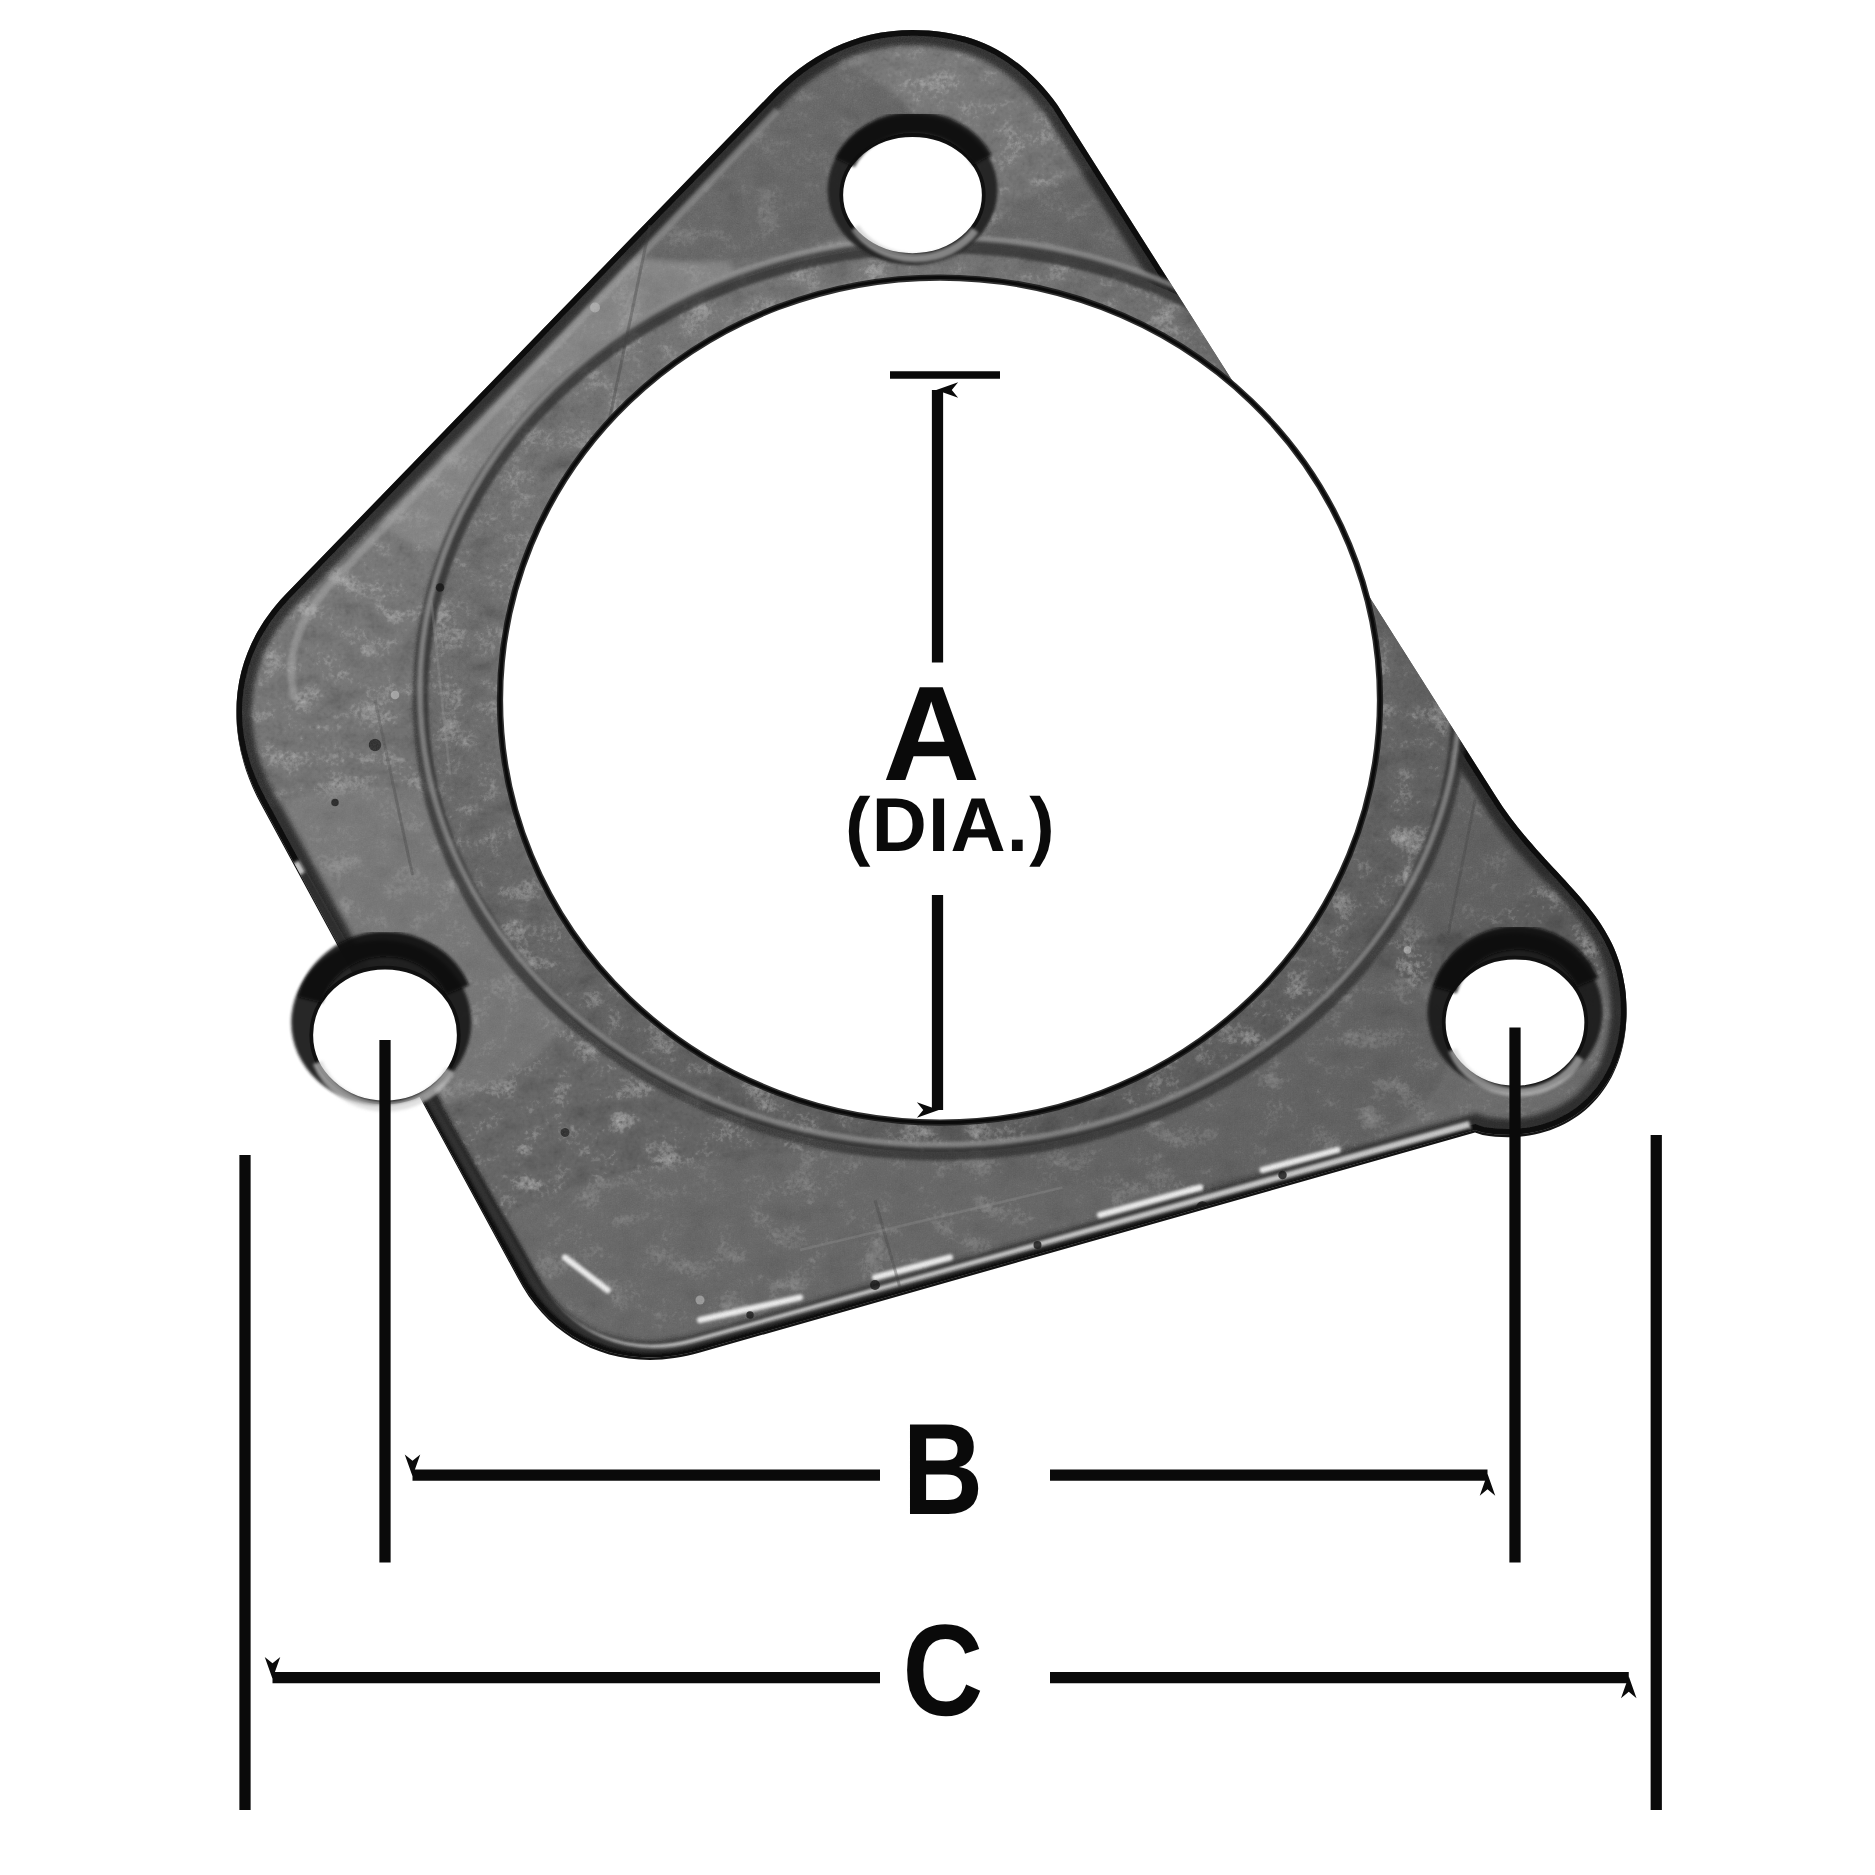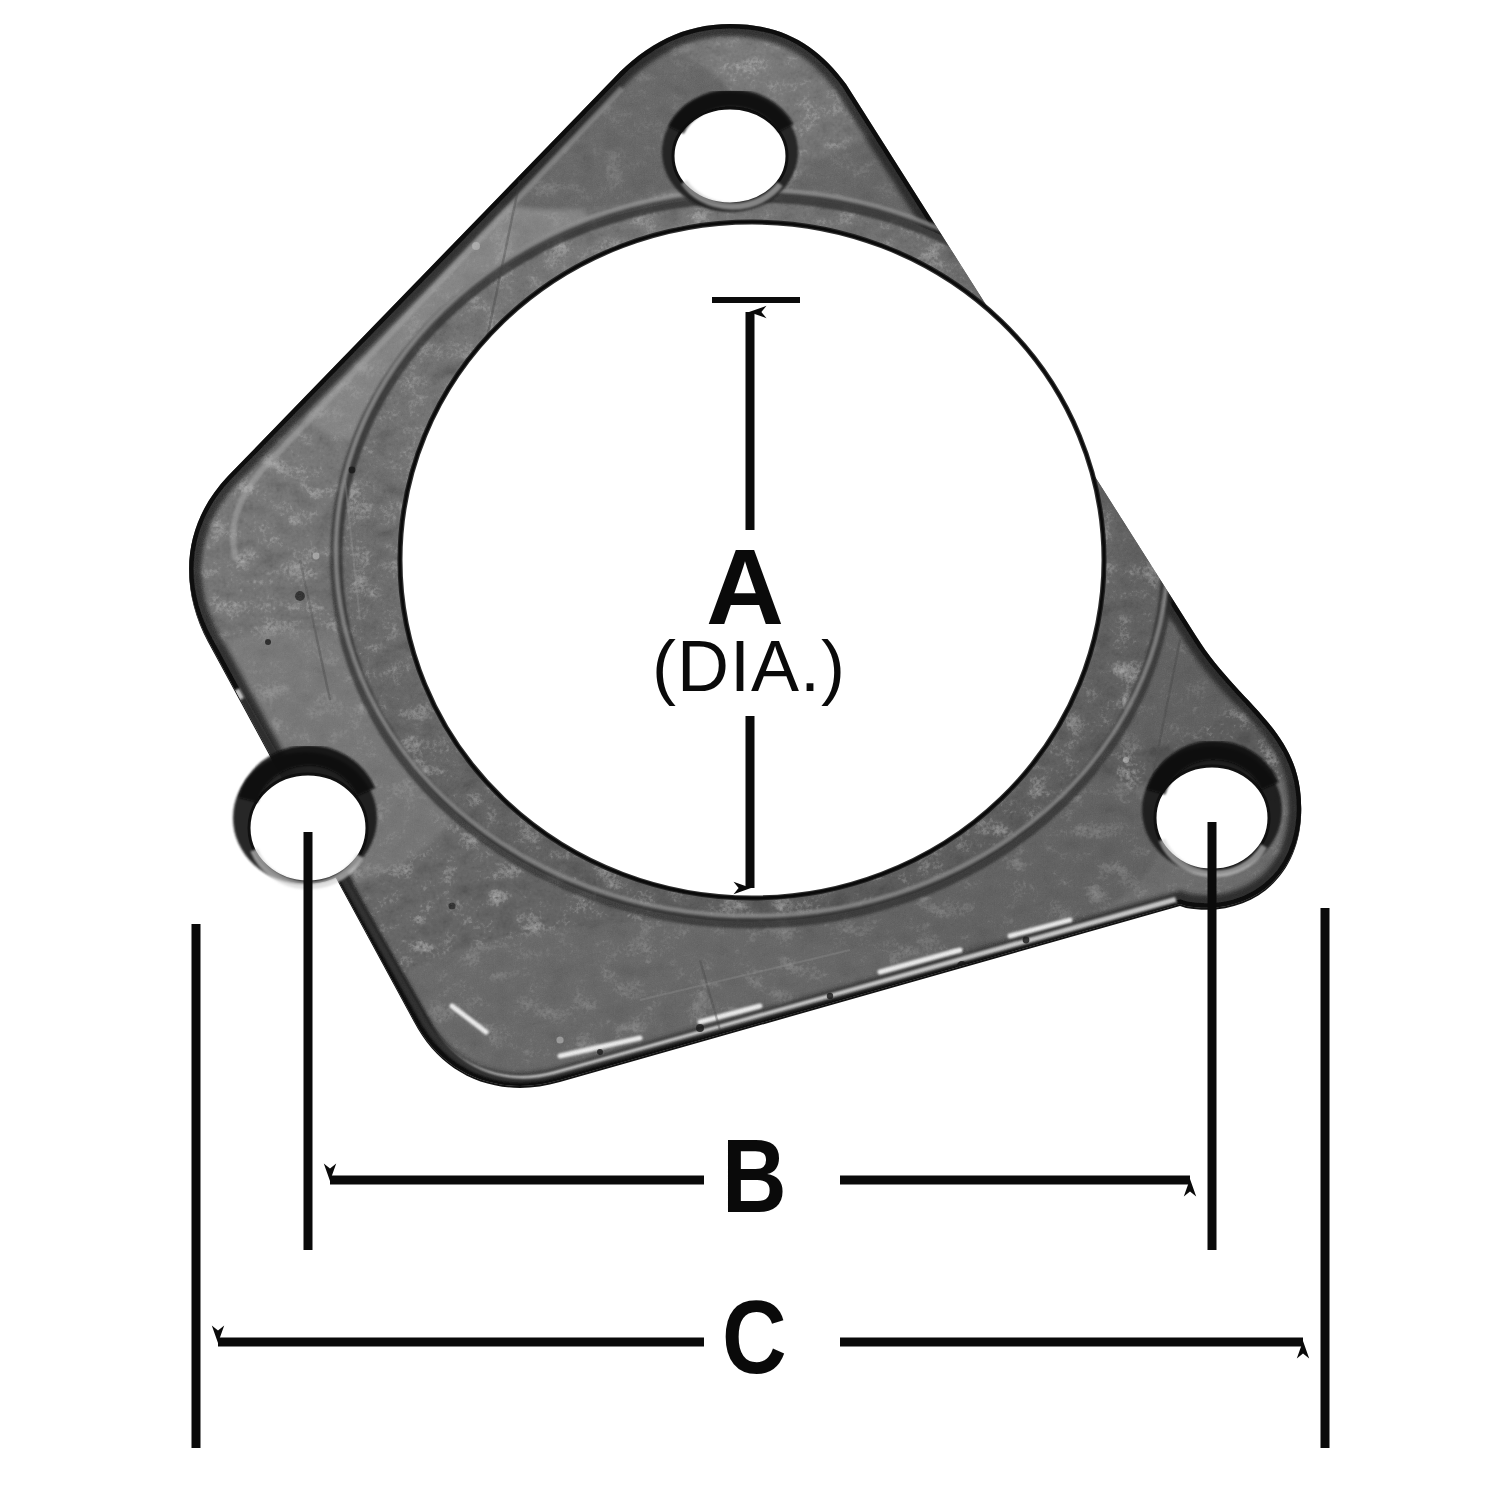--- a/index.html
+++ b/index.html
@@ -30,23 +30,23 @@
     -webkit-font-smoothing: antialiased;
   }
   #label-a {
     font-size: 108px;
     font-weight: 700;
     left: 706px;
     top: 533px;
     letter-spacing: 0px;
   }
   #label-a-dia {
-    font-size: 72px;
-    font-weight: 400;
-    left: 652px;
+    font-size: 61px;
+    font-weight: 700;
+    left: 676px;
     top: 630px;
     letter-spacing: 1px;
   }
   #label-b {
     font-size: 104px;
     font-weight: 700;
     left: 722px;
     top: 1124px;
     transform: scaleX(0.86);
     transform-origin: left top;

